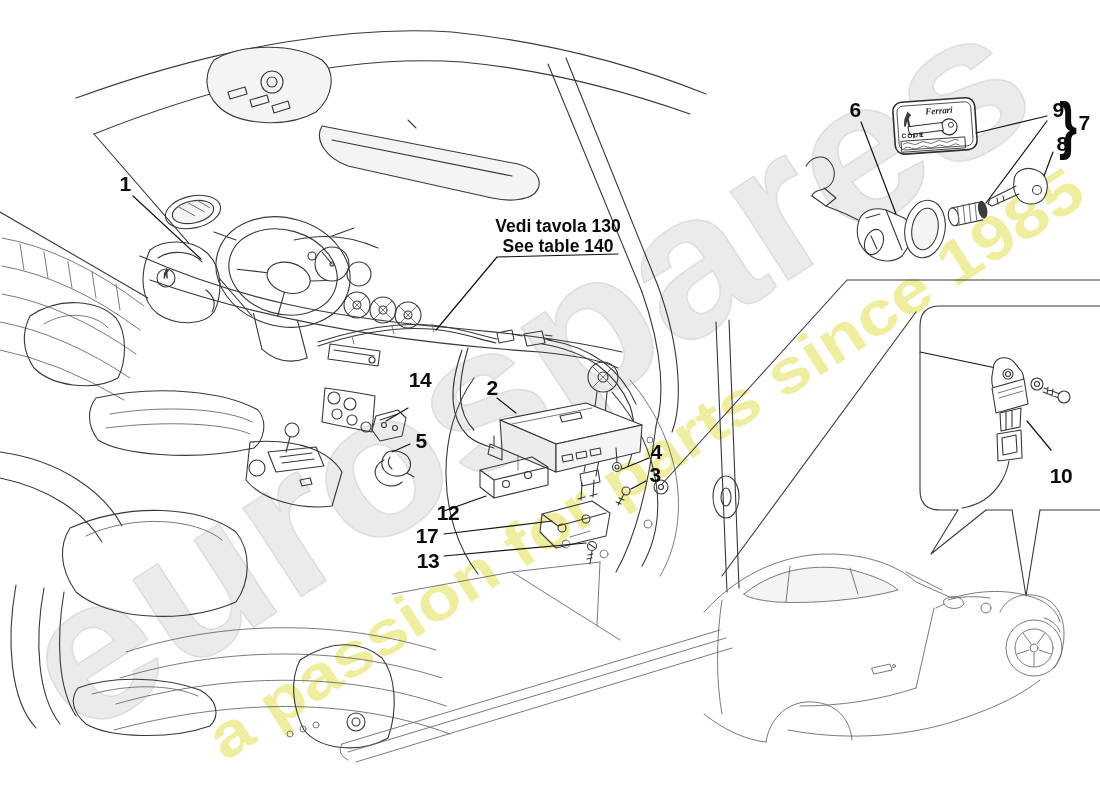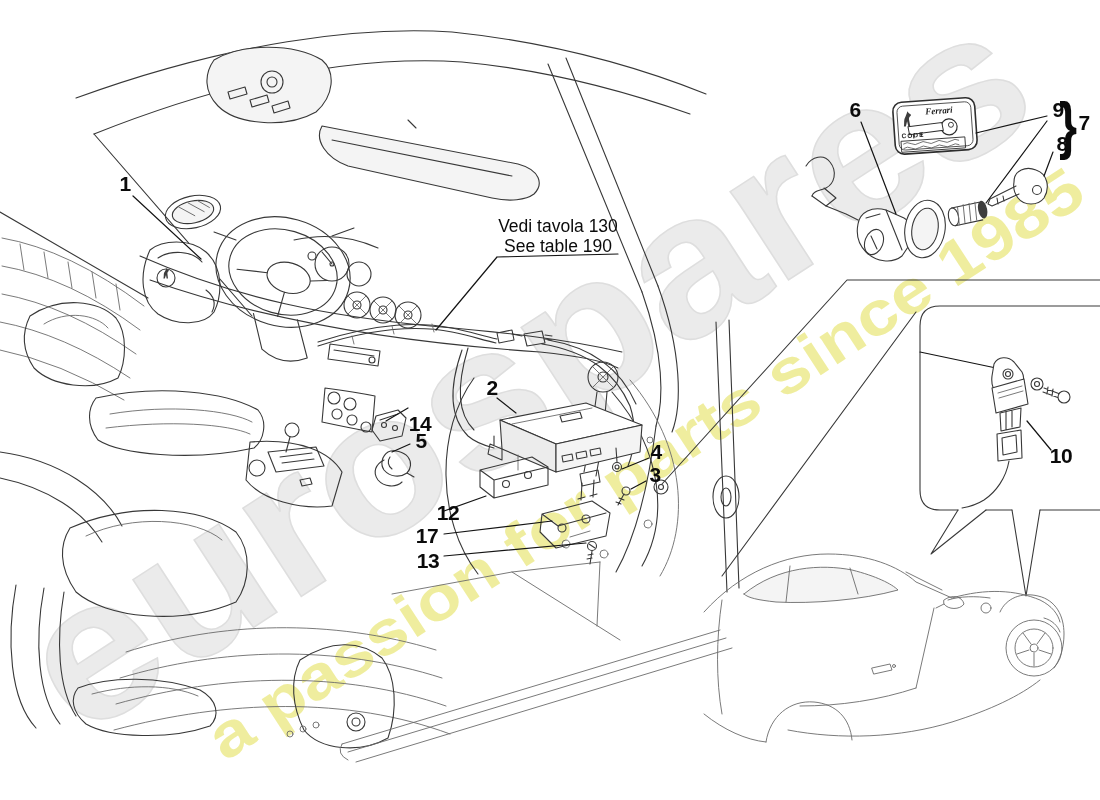--- a/index.html
+++ b/index.html
@@ -11,21 +11,21 @@
   .ld{fill:none;stroke:#141414;stroke-width:1.2;stroke-linecap:round;}
   .fw{fill:#ffffff;}
   .fg{fill:#f4f4f4;}
   .fg2{fill:#ececec;}
   .dark{fill:#3d3d3d;stroke:none;}
   .co{position:absolute;transform:translate(-50%,-50%);font-weight:bold;font-size:21px;
       color:#0b0b0b;letter-spacing:-0.5px;}
   .bracket{position:absolute;transform:translate(-50%,-50%) scale(0.8,1.1);font-size:58px;
       font-weight:bold;color:#0b0b0b;}
   .note{position:absolute;left:558px;top:236px;transform:translate(-50%,-50%);text-align:center;
-      font-weight:normal;font-size:17.5px;line-height:20px;color:#0b0b0b;white-space:nowrap;}
+      font-weight:bold;font-size:17.5px;line-height:20px;color:#0b0b0b;white-space:nowrap;}
   .wm-brand{font-family:"Liberation Sans",sans-serif;font-weight:bold;}
   .wm-tag{font-family:"Liberation Sans",sans-serif;font-weight:bold;}
   .card-brand{font-family:"Liberation Serif",serif;font-style:italic;font-weight:bold;font-size:9px;}
   .card-code{font-family:"Liberation Sans",sans-serif;font-weight:bold;font-size:6.5px;letter-spacing:1px;}
 </style>
 </head>
 <body>
 
 <div class="stage">
 
@@ -356,32 +356,32 @@
     <path class="ld" d="M1047,116 L976,133"></path>
     <path class="ld" d="M1047,121 L986,203"></path>
     <path class="ld" d="M1053,152 L1044,176"></path>
     <path class="ld" d="M1051,450 L1027,421"></path>
     <path class="ld" d="M497,257 L618,254 M497,257 L436,330"></path>
   </g>
 </svg>
 
   <div class="note">
     <div>Vedi tavola 130</div>
-    <div>See table 190</div>
+    <div>See table 140</div>
   </div>
 
   <div class="co" style="left:125px;top:184px">1</div>
   <div class="co" style="left:492px;top:388px">2</div>
   <div class="co" style="left:655px;top:475px">3</div>
   <div class="co" style="left:656px;top:452px">4</div>
   <div class="co" style="left:421px;top:441px">5</div>
   <div class="co" style="left:855px;top:110px">6</div>
   <div class="co" style="left:1084px;top:123px">7</div>
   <div class="co" style="left:1062px;top:144px">8</div>
   <div class="co" style="left:1058px;top:110px">9</div>
-  <div class="co" style="left:1061px;top:456px">10</div>
+  <div class="co" style="left:1061px;top:476px">10</div>
   <div class="co" style="left:427px;top:536px">17</div>
   <div class="co" style="left:448px;top:513px">12</div>
   <div class="co" style="left:428px;top:561px">13</div>
-  <div class="co" style="left:420px;top:424px">14</div>
+  <div class="co" style="left:420px;top:380px">14</div>
   <div class="bracket" style="left:1068px;top:124px">}</div>
 
 </div>
 
 </body></html>

